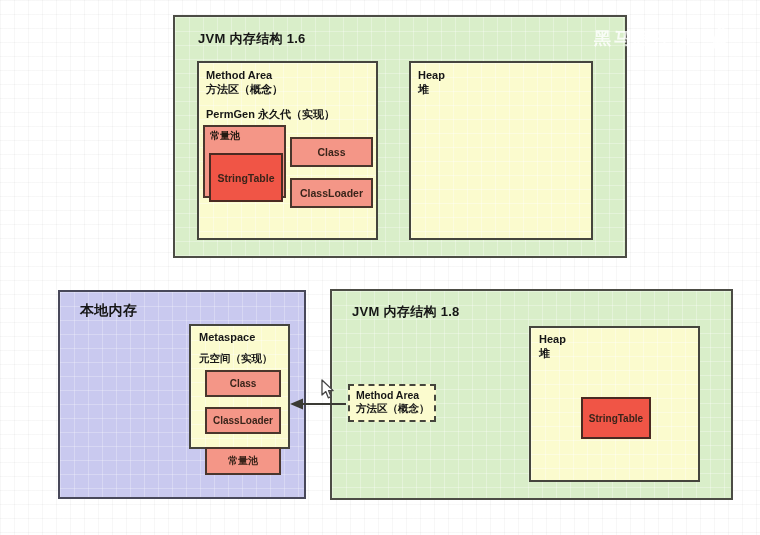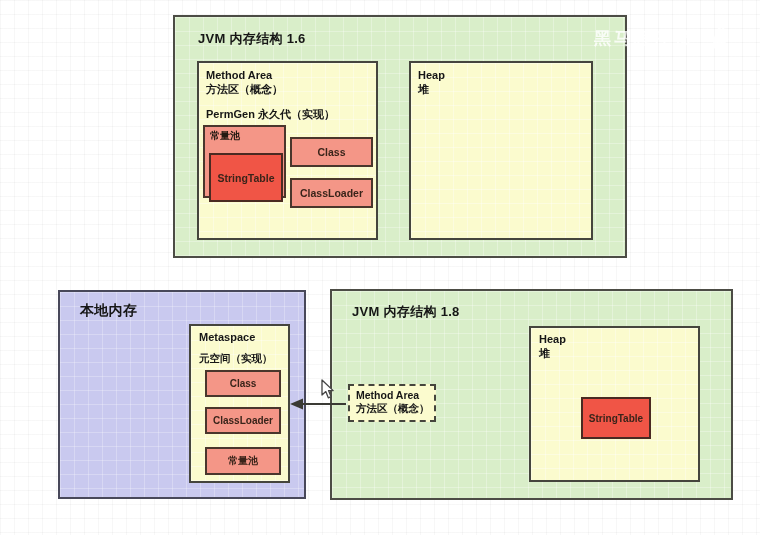--- a/index.html
+++ b/index.html
@@ -90,21 +90,21 @@
     <div class="abs yellow" style="left:234px; top:44px; width:184px; height:179px;">
       <div class="abs hdr" style="left:7px; top:5px;">Heap</div>
       <div class="abs hdr" style="left:7px; top:19px;">堆</div>
     </div>
   </div>
 
   <div class="abs purple" style="left:58px; top:290px; width:248px; height:209px;">
     <div class="abs title" style="left:13px; top:10px; font-size:14px;">本地内存</div>
 
 
-    <div class="abs yellow" style="left:129px; top:32px; width:101px; height:159px;">
+    <div class="abs yellow" style="left:129px; top:32px; width:101px; height:125px;">
       <div class="abs hdr" style="left:8px; top:4px;">Metaspace</div>
       <div class="abs hdr-sm" style="left:8px; top:18px;margin-top:8px;">元空间（实现）</div>
 
       <div class="abs pink flexc boxlbl" style="left:14px; top:34px; width:76px; height:27px; font-size:10px;">
         <span>Class</span>
       </div>
       <div class="abs pink flexc boxlbl" style="left:14px; top:71px; width:76px; height:27px; font-size:10px;">
         <span>ClassLoader</span>
       </div>
       <div class="abs pink flexc boxlbl" style="left:14px; top:111px; width:76px; height:28px; font-size:10px;">

